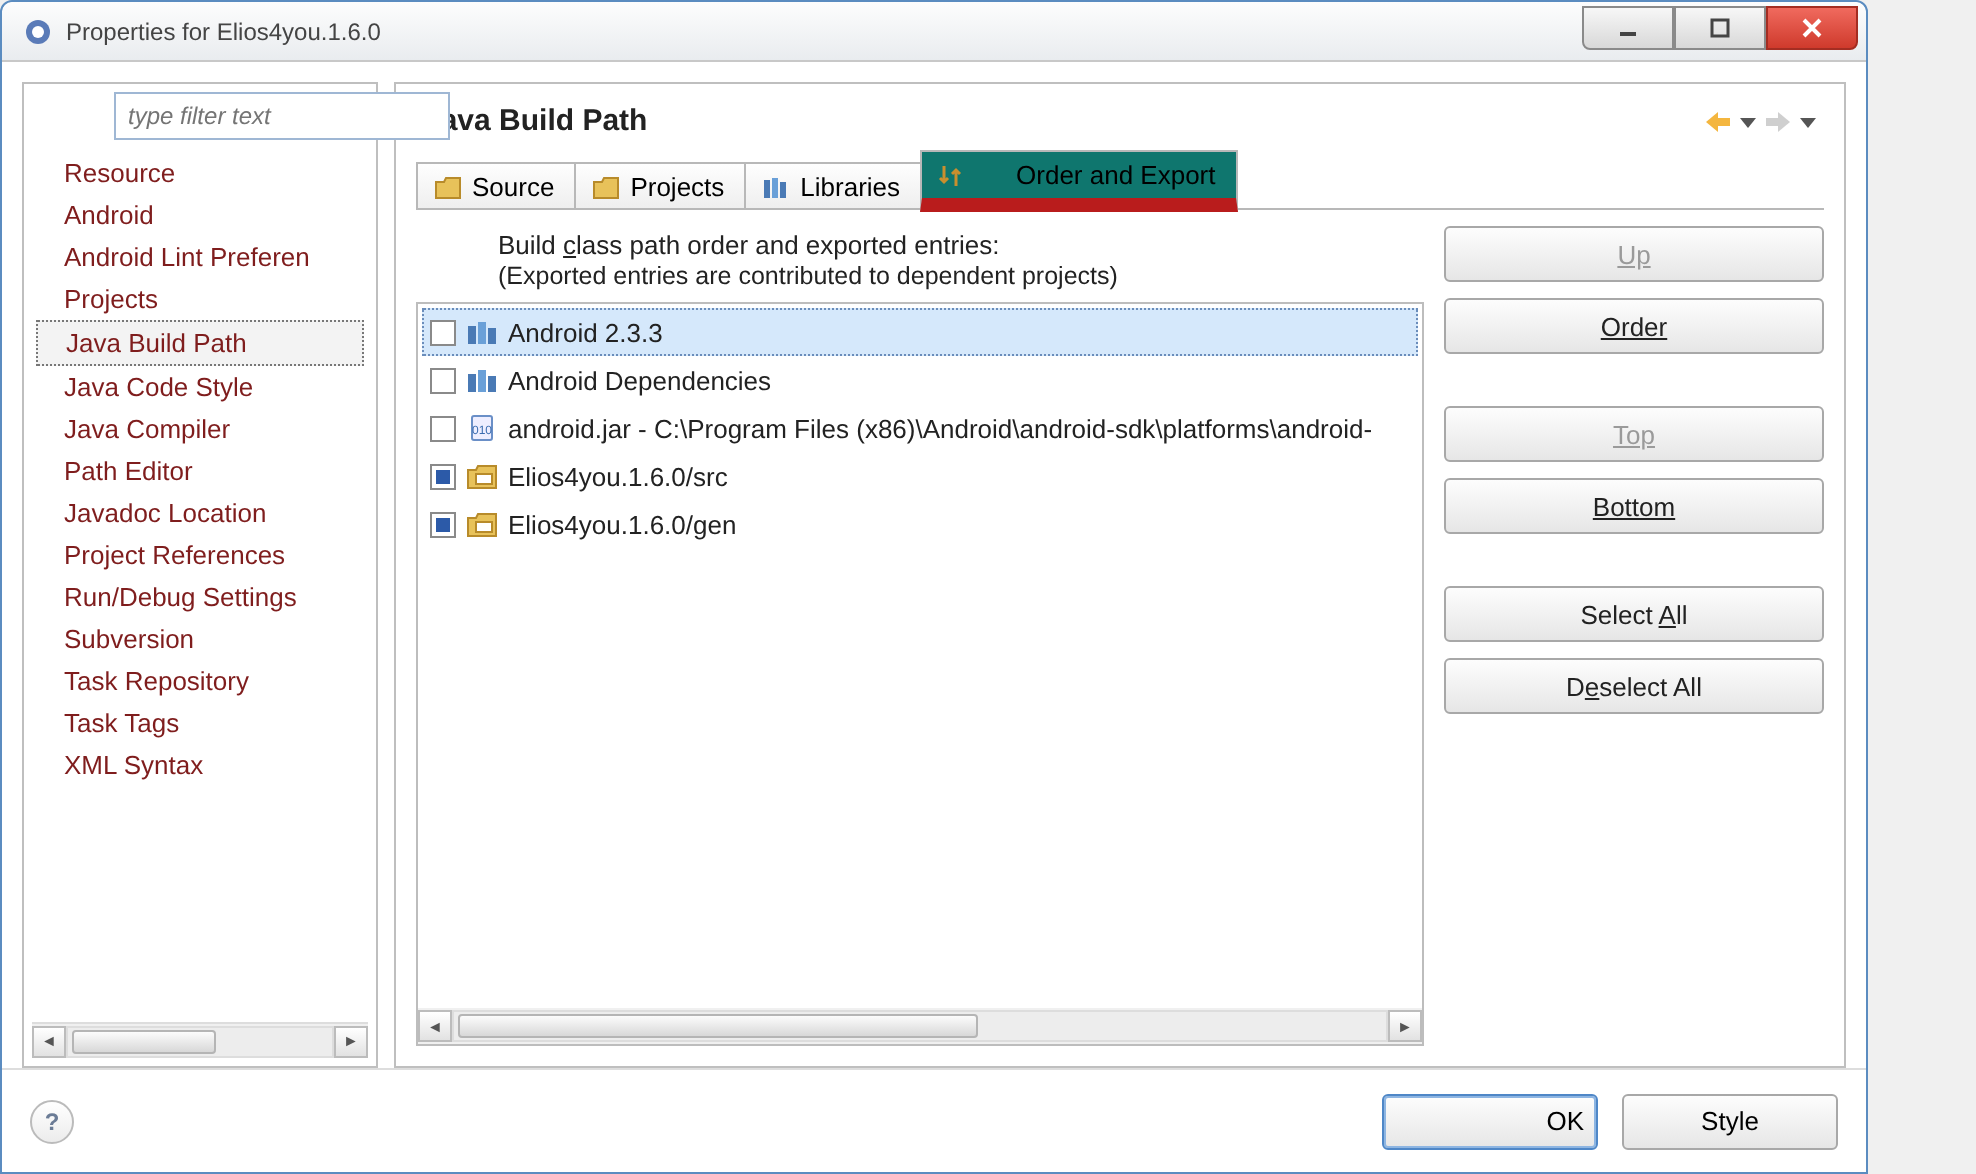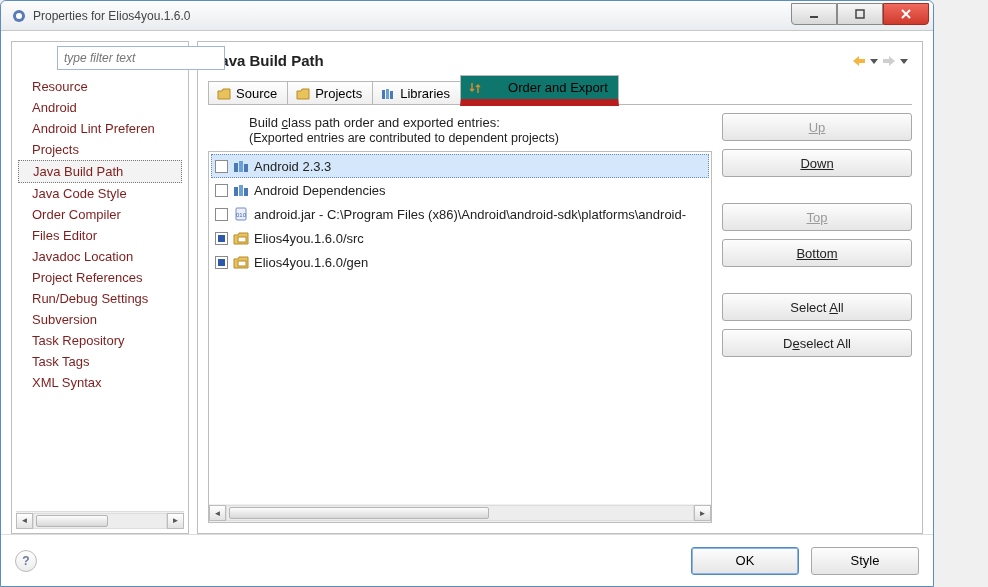--- a/index.html
+++ b/index.html
@@ -202,21 +202,21 @@
     width:22px;height:22px;border:1px solid #bbb;border-radius:11px;
     display:flex;align-items:center;justify-content:center;color:#6b7c96;font-weight:bold;
     background:linear-gradient(#fff,#ececec);
   }
   .footer .fbtns { margin-left:auto; display:flex; gap:12px;}
   .fbtn {
     width:108px; height:28px; border:1px solid #a8a8a8;
     background:linear-gradient(#fdfdfd,#e6e6e6);
     border-radius:3px; font-size:13px; cursor:pointer;
   }
-  .fbtn.primary { border:1px solid #4f87c7; box-shadow:0 0 0 1px #8db5e2 inset;}
+  .fbtn.primary { border:1px solid #4f87c7; box-shadow:0 0 0 1px #8db5e2 inset;text-align:right;}
 </style>
 </head>
 <body>
 
 <div class="window">
 
   <div class="titlebar">
     <span class="app-icon">
       <svg width="14" height="14" viewBox="0 0 14 14">
           <circle cx="7" cy="7" r="6" fill="#5a7bb8"></circle>
@@ -246,22 +246,22 @@
   <div class="content">
     <div class="sidebar">
       <input class="filter-input" placeholder="type filter text" style="">
       <div class="tree" id="tree">
           <div class="tree-item">Resource</div>
           <div class="tree-item">Android</div>
           <div class="tree-item">Android Lint Preferen</div>
           <div class="tree-item">Projects</div>
           <div class="tree-item selected">Java Build Path</div>
           <div class="tree-item">Java Code Style</div>
-          <div class="tree-item">Order Compiler</div>
-          <div class="tree-item">Files Editor</div>
+          <div class="tree-item">Java Compiler</div>
+          <div class="tree-item">Path Editor</div>
           <div class="tree-item">Javadoc Location</div>
           <div class="tree-item">Project References</div>
           <div class="tree-item">Run/Debug Settings</div>
           <div class="tree-item">Subversion</div>
           <div class="tree-item">Task Repository</div>
           <div class="tree-item">Task Tags</div>
           <div class="tree-item">XML Syntax</div>
         </div>
       <div class="side-hscroll">
         <div class="sb-arrow">◄</div>
@@ -404,21 +404,21 @@
               <div class="sb-arrow">◄</div>
               <div class="sb-track">
                   <div class="sb-thumb" style="width:260px;left:2px"></div>
                 </div>
               <div class="sb-arrow">►</div>
             </div>
           </div>
         </div>
         <div class="btncol">
           <button class="pbtn" disabled=""><span class="ul">Up</span></button>
-          <button class="pbtn"><span class="ul">Down</span></button>
+          <button class="pbtn"><span class="ul">Order</span></button>
           <div class="spacer"></div>
           <button class="pbtn" disabled=""><span class="ul">Top</span></button>
           <button class="pbtn"><span class="ul">Bottom</span></button>
           <div class="spacer"></div>
           <button class="pbtn"><span>Select </span><span class="ul">A</span><span>ll</span></button>
           <button class="pbtn"><span>D</span><span class="ul">e</span><span>select All</span></button>
         </div>
       </div>
     </div>
   </div>

